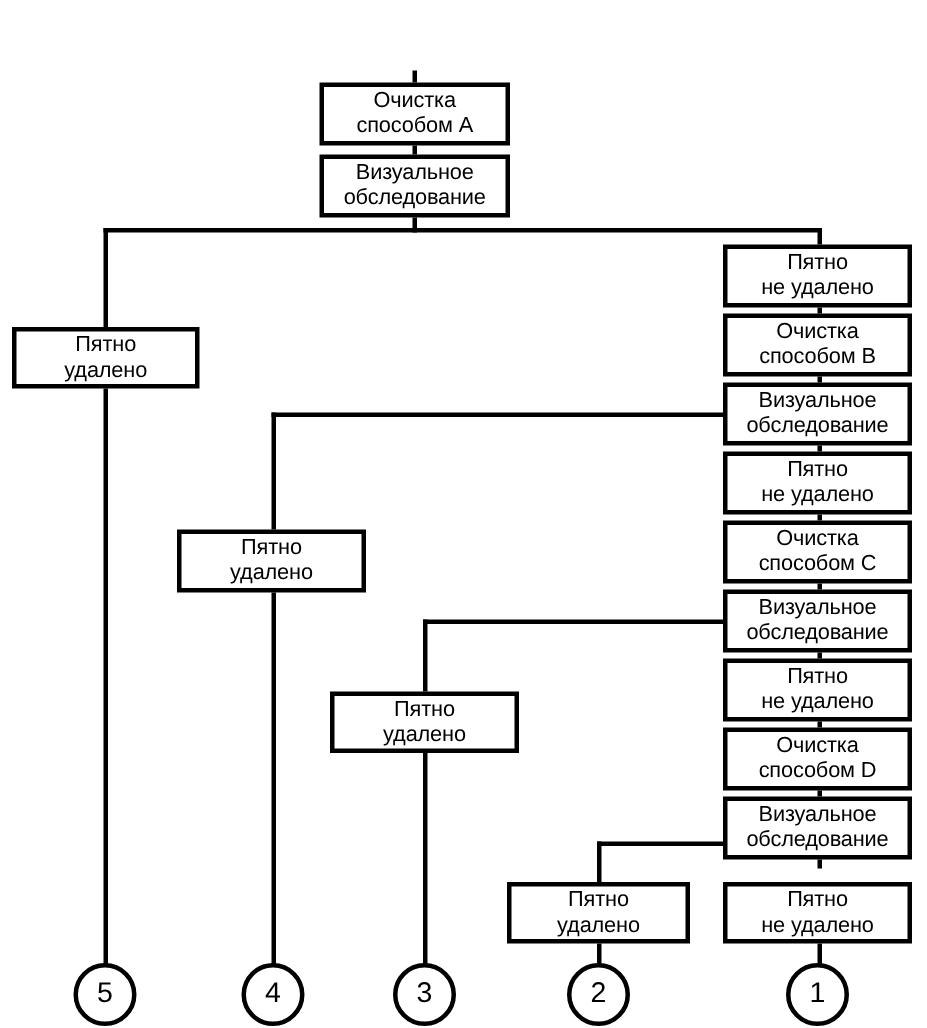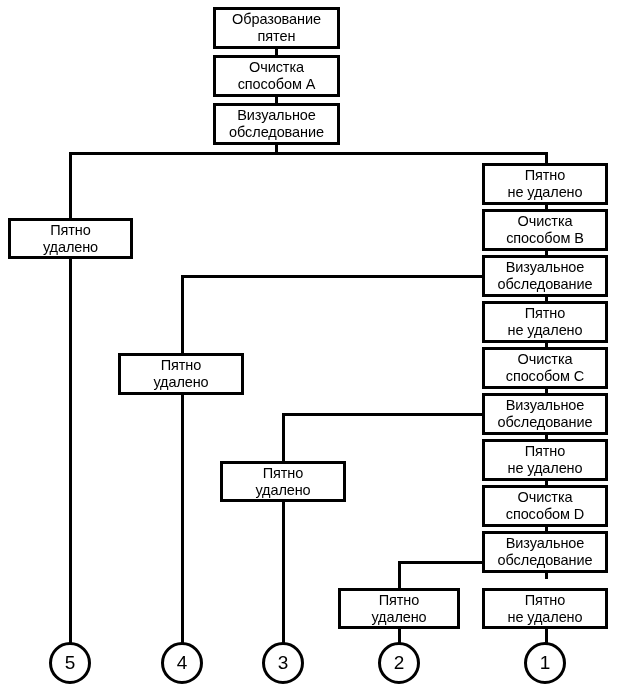--- a/index.html
+++ b/index.html
@@ -54,22 +54,20 @@
     font-size: 19px;
     color: #000000;
     z-index: 4;
   }
 </style>
 </head>
 <body>
 
 <div id="canvas">
 
-  <div class="box" style="left:213px; top:7px; width:127px; height:42px;">Образование
-пятен</div>
 
   <div class="line vline" style="left:275px; top:47px; height:10px;"></div>
 
   <div class="box" style="left:213px; top:55px; width:127px; height:42px;">Очистка
 способом A</div>
 
   <div class="line vline" style="left:275px; top:95px; height:10px;"></div>
 
   <div class="box" style="left:213px; top:103px; width:127px; height:42px;">Визуальное
 обследование</div>

